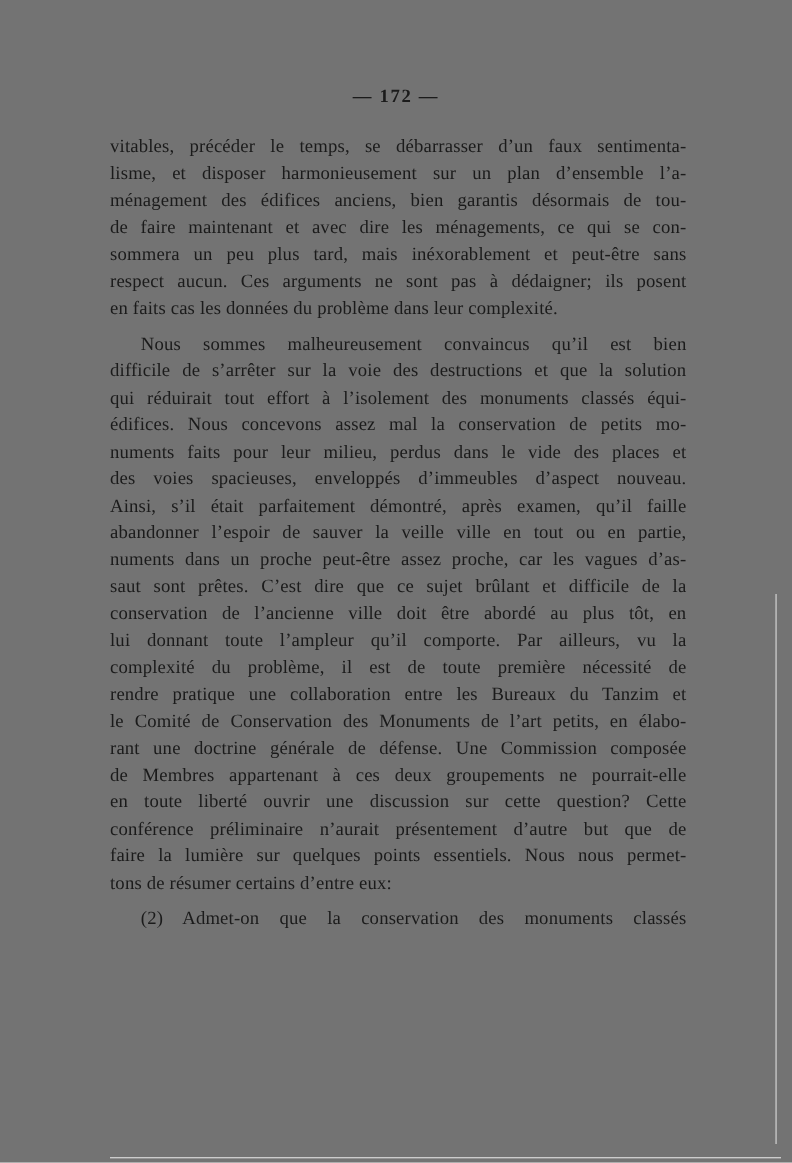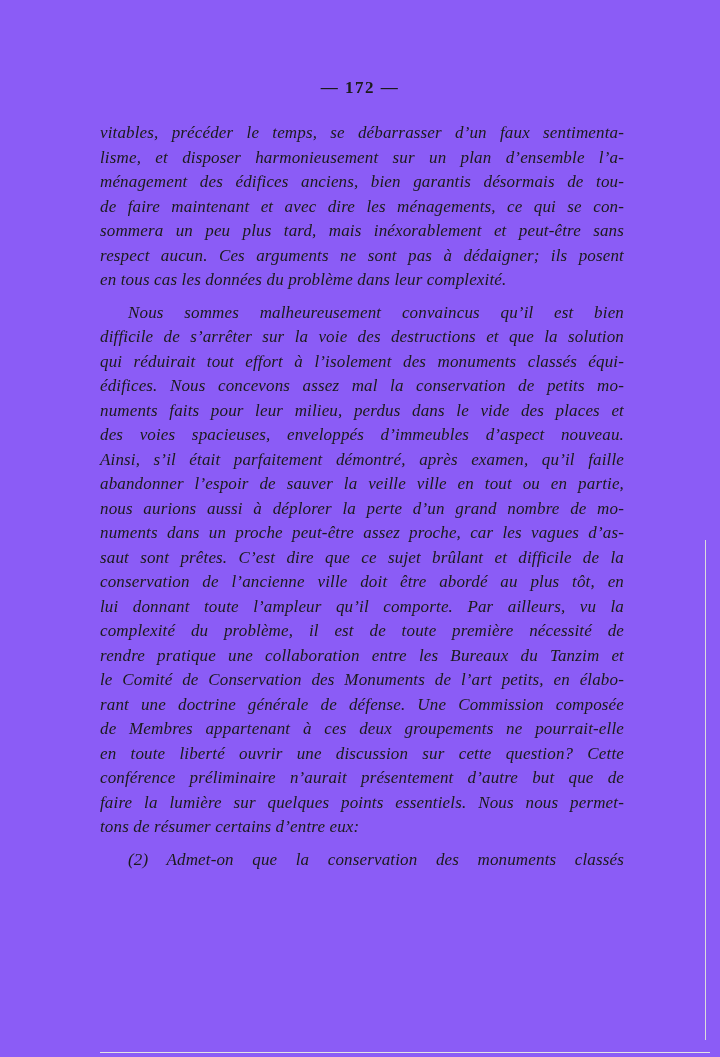--- a/index.html
+++ b/index.html
@@ -4,21 +4,21 @@
 <style>
   html, body {
     margin: 0;
     padding: 0;
     background: #ffffff;
   }
   .page {
     position: relative;
     width: 720px;
     height: 1057px;
-    background: #8b5cf6;
+    background: #737373;
     overflow: hidden;
     font-family: "Liberation Serif", serif;
     color: #1b1b1b;
     box-sizing: border-box;
   }
   
   .scan-edge-right {
     position: absolute;
     right: 14px;
     top: 540px;
@@ -40,21 +40,20 @@
     font-weight: bold;
     font-size: 17px;
     letter-spacing: 1.5px;
   }
   .text-block {
     width: 524px;
     margin: 23px 96px 2px 100px;
     font-size: 17px;
     line-height: 24.5px;
     letter-spacing: 0.15px;
-    font-style: italic;
   }
   .para + .para {
     margin-top: 8px;
   }
   .para.indent .line:first-child {
     text-indent: 28px;
   }
   .line {
     text-align: justify;
     text-align-last: justify;
@@ -71,32 +70,31 @@
   <div class="page-number">— 172 —</div>
 
   <div class="text-block">
       <div class="para">
         <div class="line">vitables, précéder le temps, se débarrasser d’un faux sentimenta-</div>
         <div class="line">lisme, et disposer harmonieusement sur un plan d’ensemble l’a-</div>
         <div class="line">ménagement des édifices anciens, bien garantis désormais de tou-</div>
         <div class="line">de faire maintenant et avec dire les ménagements, ce qui se con-</div>
         <div class="line">sommera un peu plus tard, mais inéxorablement et peut-être sans</div>
         <div class="line">respect aucun. Ces arguments ne sont pas à dédaigner; ils posent</div>
-        <div class="line last">en tous cas les données du problème dans leur complexité.</div>
+        <div class="line last">en faits cas les données du problème dans leur complexité.</div>
       </div>
       <div class="para indent">
         <div class="line">Nous sommes malheureusement convaincus qu’il est bien</div>
         <div class="line">difficile de s’arrêter sur la voie des destructions et que la solution</div>
         <div class="line">qui réduirait tout effort à l’isolement des monuments classés équi-</div>
         <div class="line">édifices. Nous concevons assez mal la conservation de petits mo-</div>
         <div class="line">numents faits pour leur milieu, perdus dans le vide des places et</div>
         <div class="line">des voies spacieuses, enveloppés d’immeubles d’aspect nouveau.</div>
         <div class="line">Ainsi, s’il était parfaitement démontré, après examen, qu’il faille</div>
         <div class="line">abandonner l’espoir de sauver la veille ville en tout ou en partie,</div>
-        <div class="line">nous aurions aussi à déplorer la perte d’un grand nombre de mo-</div>
         <div class="line">numents dans un proche peut-être assez proche, car les vagues d’as-</div>
         <div class="line">saut sont prêtes. C’est dire que ce sujet brûlant et difficile de la</div>
         <div class="line">conservation de l’ancienne ville doit être abordé au plus tôt, en</div>
         <div class="line">lui donnant toute l’ampleur qu’il comporte. Par ailleurs, vu la</div>
         <div class="line">complexité du problème, il est de toute première nécessité de</div>
         <div class="line">rendre pratique une collaboration entre les Bureaux du Tanzim et</div>
         <div class="line">le Comité de Conservation des Monuments de l’art petits, en élabo-</div>
         <div class="line">rant une doctrine générale de défense. Une Commission composée</div>
         <div class="line">de Membres appartenant à ces deux groupements ne pourrait-elle</div>
         <div class="line">en toute liberté ouvrir une discussion sur cette question? Cette</div>

